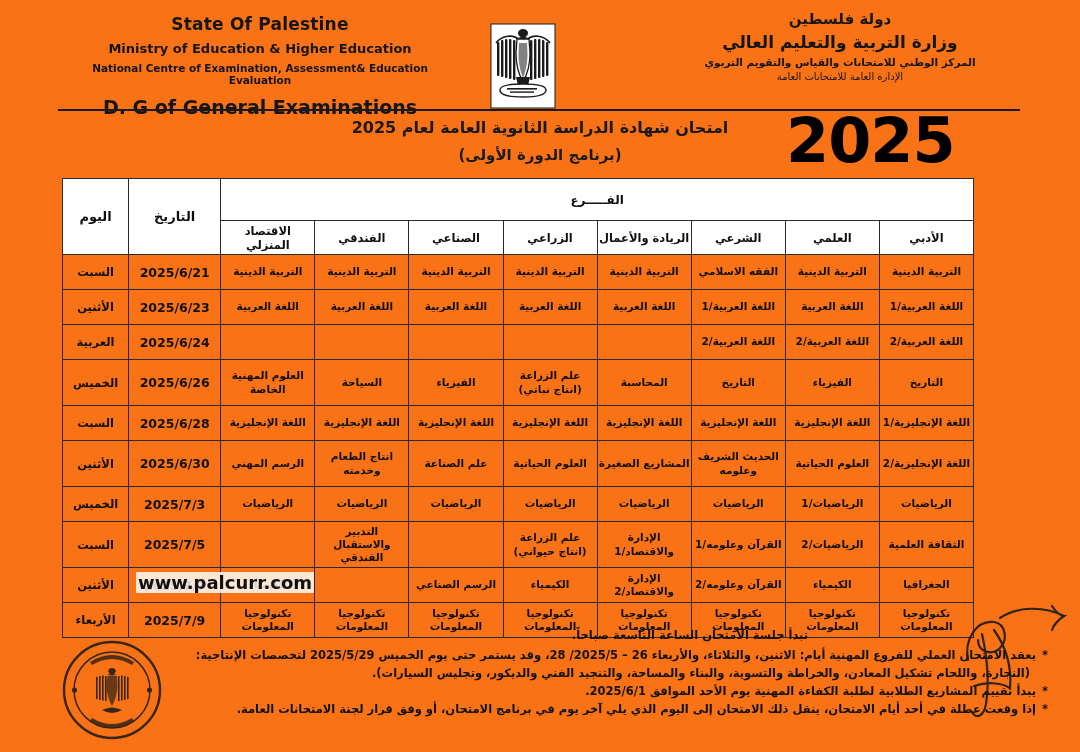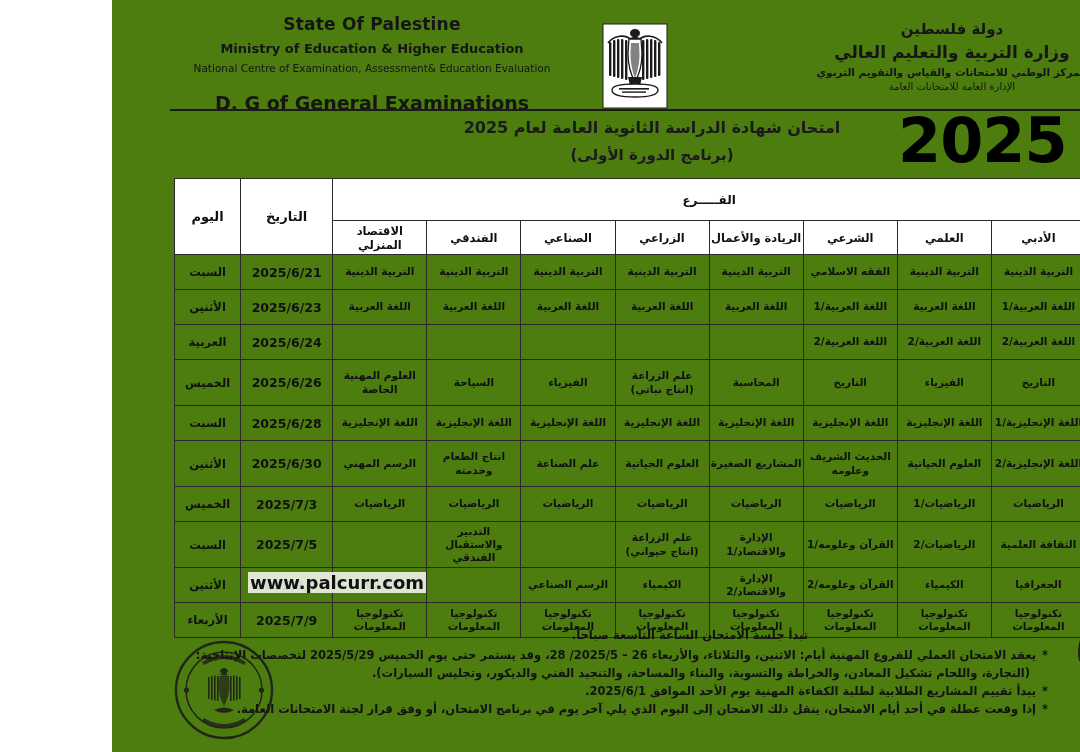--- a/index.html
+++ b/index.html
@@ -5,44 +5,44 @@
   * { box-sizing: border-box; }
   html, body {
     margin: 0; padding: 0;
     width: 1080px; height: 752px;
     background: #ffffff;
     font-family: "DejaVu Sans", "Liberation Sans", sans-serif;
     overflow: hidden;
   }
   #page {
     position: relative;
-    width: 968px; height: 752px;
-    background: #4d7c0f;
+    width: 1080px; height: 752px;
+    background: #f97316;
   }
 
   
   .header {
     position: absolute;
     top: 6px; left: 0; width: 1080px; height: 96px;
   }
   .hdr-en {
     position: absolute;
     left: 60px; top: 8px; width: 400px;
     text-align: center;
     direction: ltr;
     color: #151515;
   }
   .hdr-en .l1 { font-size: 17px; font-weight: bold; letter-spacing: .2px; margin-bottom: 7px; }
   .hdr-en .l2 { font-size: 13px; font-weight: bold; margin-bottom: 6px; }
-  .hdr-en .l3 { font-size: 10.5px; font-weight: normal; margin-bottom: 18px; }
+  .hdr-en .l3 { font-size: 10.5px; font-weight: bold; margin-bottom: 10px; }
   .hdr-en .l4 { font-size: 19px; font-weight: bold; }
 
   .hdr-ar {
     position: absolute;
-    right: 40px; top: 14px; width: 400px;
+    right: 40px; top: 4px; width: 400px;
     text-align: center;
     direction: rtl;
     color: #151515;
   }
   .hdr-ar .a1 { font-size: 15px; font-weight: bold; margin-bottom: 4px; }
   .hdr-ar .a2 { font-size: 17px; font-weight: bold; margin-bottom: 4px; }
   .hdr-ar .a3 { font-size: 10.5px; font-weight: bold; margin-bottom: 3px; }
   .hdr-ar .a4 { font-size: 10px; font-weight: normal; }
 
   .emblem {

